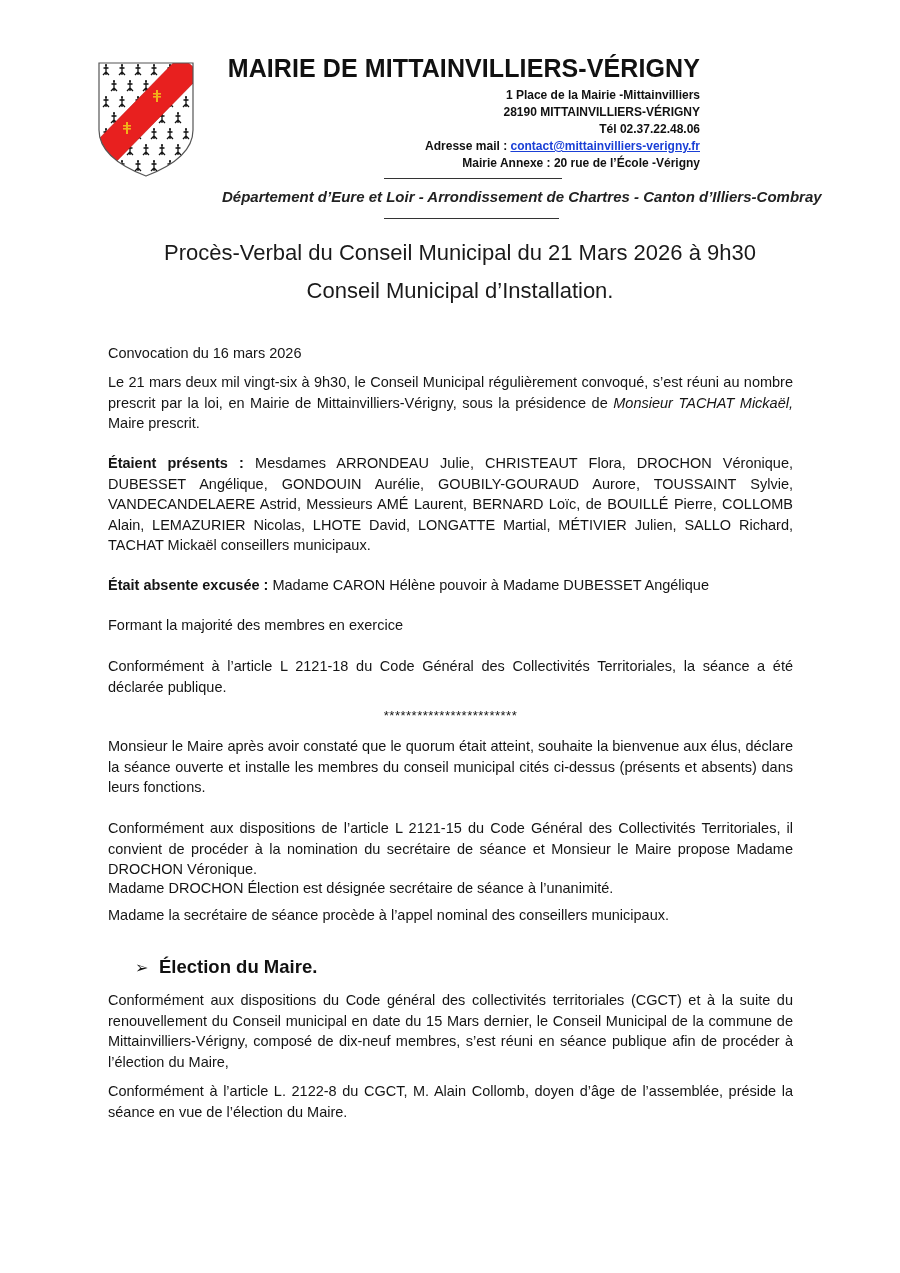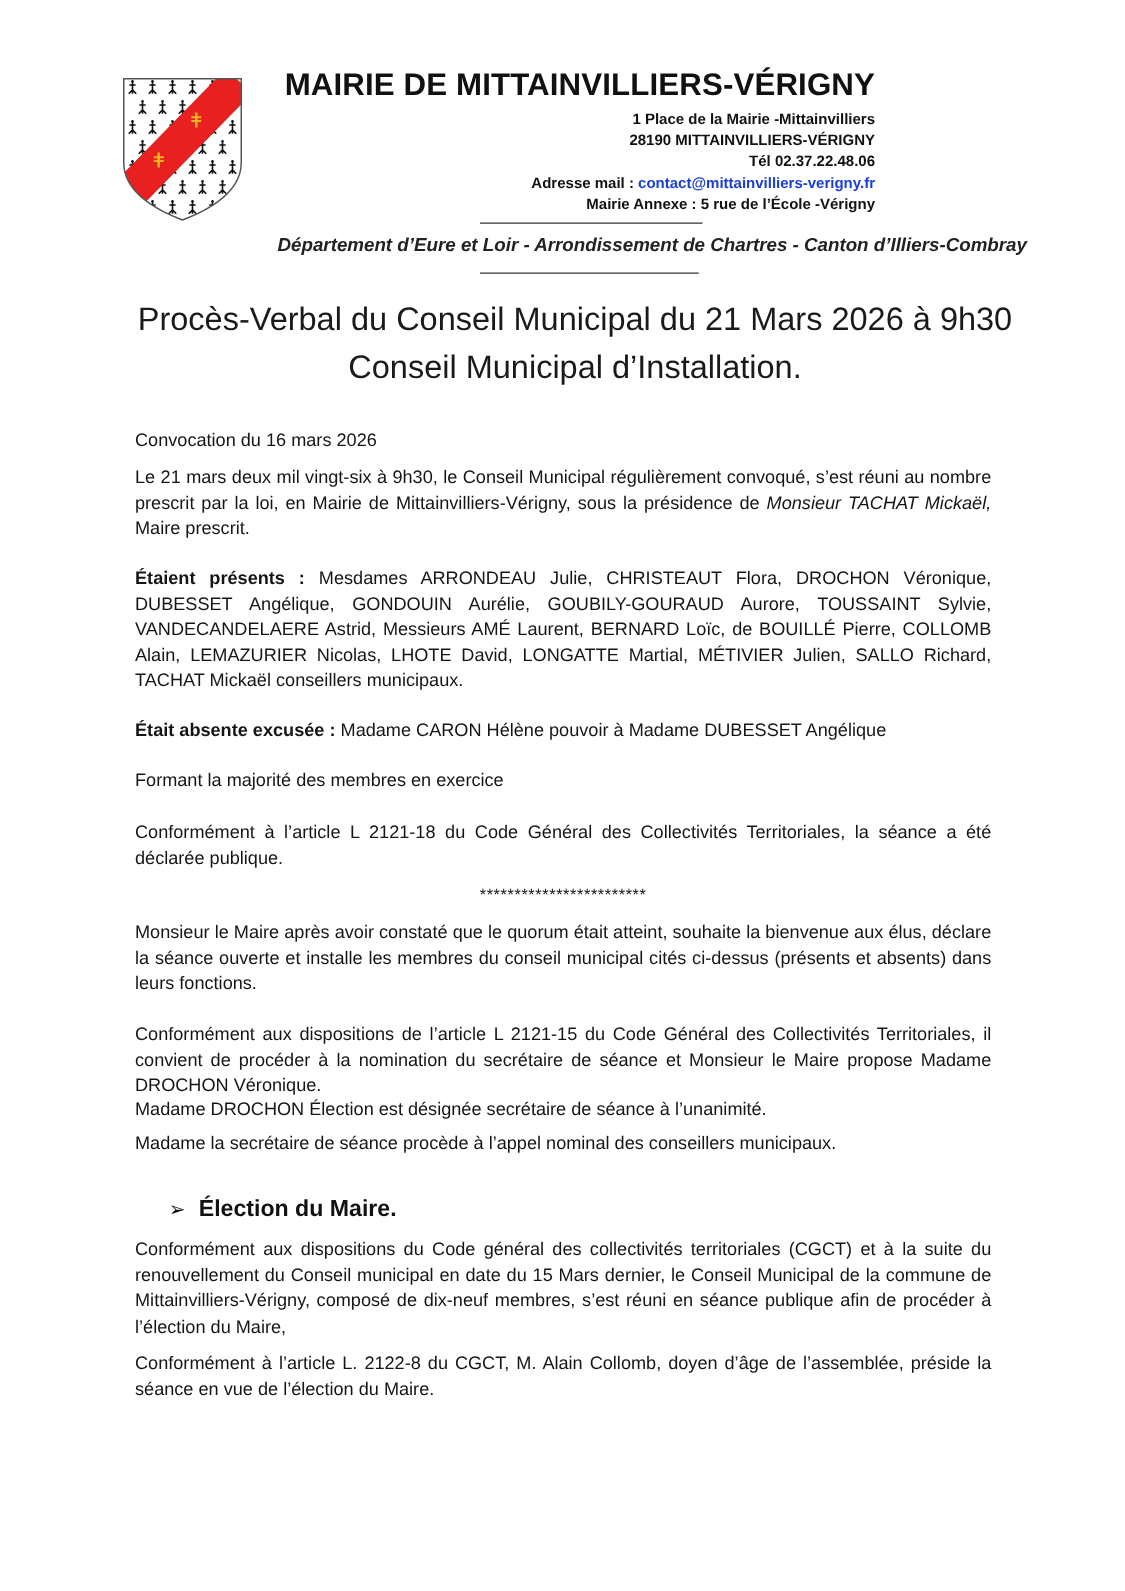--- a/index.html
+++ b/index.html
@@ -5,27 +5,27 @@
   html, body { margin: 0; padding: 0; background: #ffffff; }
   body { width: 900px; height: 1273px; position: relative; overflow: hidden; color: #111; font-family: "Liberation Sans", "DejaVu Sans", sans-serif; }
   .page { position: absolute; left: 0; top: 0; width: 900px; height: 1273px; }
 
   .crest { position: absolute; left: 96px; top: 60px; width: 100px; height: 118px; }
 
   .hdr { position: absolute; left: 222px; width: 478px; text-align: right; }
   .hdr-title { top: 54px; font-size: 25px; font-weight: bold; letter-spacing: 0.1px; color: #111; white-space: nowrap; }
   .hdr-line { font-size: 12px; font-weight: bold; line-height: 17px; color: #111; }
   .hdr-addr { top: 87px; }
-  .hdr-link { color: #1a3fd6; }
+  .hdr-link { color: #1a3fd6; text-decoration: underline; }
   .sep { position: absolute; height: 1px; background: #333; }
   .sep1 { left: 384px; width: 178px; top: 178px; }
   .sep2 { left: 384px; width: 175px; top: 218px; }
   .dept { top: 188px; font-size: 15px; font-style: italic; font-weight: bold; color: #222; white-space: nowrap; }
 
-  .title1, .title2 { position: absolute; left: 100px; width: 720px; text-align: center; font-size: 26px; color: #1a1a1a; }
+  .title1, .title2 { position: absolute; left: 100px; width: 720px; text-align: center; font-size: 22px; color: #1a1a1a; }
   .title1 { top: 240px; }
   .title2 { top: 278px; }
 
   .body { position: absolute; left: 108px; width: 685px; font-size: 14.5px; line-height: 20.6px; color: #151515; }
   .just { text-align: justify; }
   .p { position: absolute; left: 0; width: 685px; }
   b { font-weight: bold; }
   i { font-style: italic; }
   .stars { text-align: center; letter-spacing: 0.5px; font-size: 13px; }
   .section { position: absolute; left: 135px; top: 956px; font-size: 18.5px; font-weight: bold; color: #111; }
@@ -101,21 +101,21 @@
       <path d="M3,3 H97 V70 Q97,98 50,116 Q3,98 3,70 Z" fill="none" stroke="#555" stroke-width="1.2"></path>
     </svg>
   </div>
 
   <div class="hdr hdr-title">MAIRIE DE MITTAINVILLIERS-VÉRIGNY</div>
   <div class="hdr hdr-addr">
     <div class="hdr-line">1 Place de la Mairie -Mittainvilliers</div>
     <div class="hdr-line">28190 MITTAINVILLIERS-VÉRIGNY</div>
     <div class="hdr-line">Tél 02.37.22.48.06</div>
     <div class="hdr-line"><span>Adresse mail : </span><a class="hdr-link">contact@mittainvilliers-verigny.fr</a></div>
-    <div class="hdr-line">Mairie Annexe : 5 rue de l’École -Vérigny</div>
+    <div class="hdr-line">Mairie Annexe : 20 rue de l’École -Vérigny</div>
   </div>
   <div class="sep sep1"></div>
   <div class="hdr dept">Département d’Eure et Loir - Arrondissement de Chartres - Canton d’Illiers-Combray</div>
   <div class="sep sep2"></div>
 
   <div class="title1">Procès-Verbal du Conseil Municipal du 21 Mars 2026 à 9h30</div>
   <div class="title2">Conseil Municipal d’Installation.</div>
 
   <div class="body">
     <div class="p" style="top:343px">Convocation du 16 mars 2026</div>

